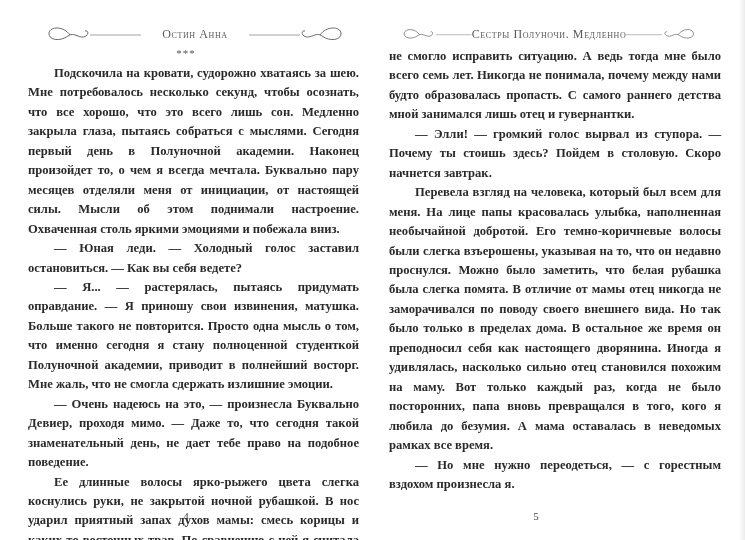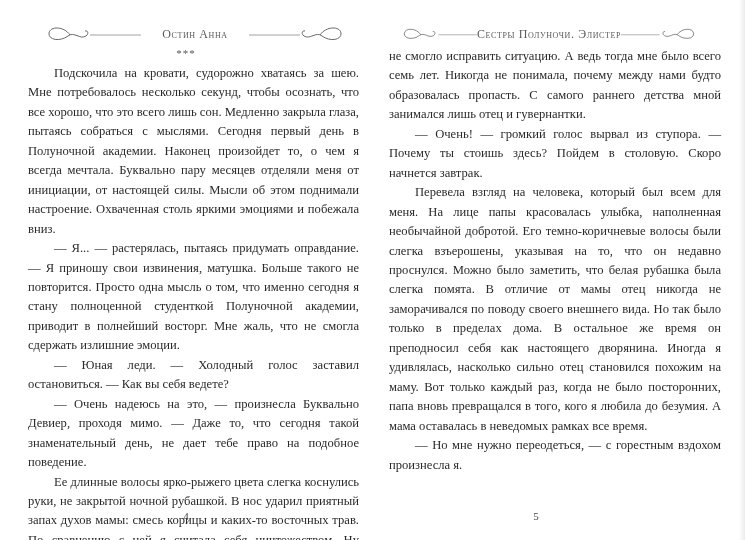--- a/index.html
+++ b/index.html
@@ -32,21 +32,21 @@
   .stars {
     position: absolute; top: 47px; left: 0; width: 372px;
     text-align: center; font-size: 11px; color: #555; letter-spacing: 1px;
   }
   .text {
     position: absolute; font-size: 12.6px; line-height: 19.45px;
     text-align: justify;
   }
   .page.left .text { left: 28px; width: 331px; top: 64px; }
   .page.right .text { left: 17px; width: 332px; top: 47px; }
-  .text p { margin: 0; text-indent: 0; }
+  .text p { margin: 0; text-indent: 0; font-weight: bold; }
   .text p.indent { text-indent: 26px; }
   .text p.noindent { text-indent: 0; }
   .folio {
     position: absolute; top: 510px; font-size: 11px; color: #444;
     width: 20px; text-align: center;
   }
   .page.left .folio { left: 176px; }
   .page.right .folio { left: 154px; }
 </style>
 </head>
@@ -62,43 +62,43 @@
       </svg>
       <span class="running-title">Остин Анна</span>
       <svg class="ornament" viewBox="0 0 95 24">
         <line x1="0" y1="13" x2="51" y2="13" stroke="#8a8a8a" stroke-width="0.8"></line>
         <path d="M71 13 C77 4, 91 4, 92 11 C93 18, 81 20, 73 14 C67 9, 61 18, 55 14 C52 12, 53 8, 56 9" fill="none" stroke="#6a6a6a" stroke-width="1"></path>
       </svg>
     </div>
     <div class="stars">***</div>
     <div class="text">
       <p class="indent">Подскочила на кровати, судорожно хватаясь за шею. Мне потребовалось несколько секунд, чтобы осознать, что все хорошо, что это всего лишь сон. Медленно закрыла глаза, пытаясь собраться с мыслями. Сегодня первый день в Полуночной академии. Наконец произойдет то, о чем я всегда мечтала. Буквально пару месяцев отделяли меня от инициации, от настоящей силы. Мысли об этом поднимали настроение. Охваченная столь яркими эмоциями и побежала вниз.</p>
+      <p class="indent">— Юная леди. — Холодный голос заставил остановиться. — Как вы себя ведете?</p>
       <p class="indent">— Я... — растерялась, пытаясь придумать оправдание. — Я приношу свои извинения, матушка. Больше такого не повторится. Просто одна мысль о том, что именно сегодня я стану полноценной студенткой Полуночной академии, приводит в полнейший восторг. Мне жаль, что не смогла сдержать излишние эмоции.</p>
-      <p class="indent">— Юная леди. — Холодный голос заставил остановиться. — Как вы себя ведете?</p>
       <p class="indent">— Очень надеюсь на это, — произнесла Буквально Девиер, проходя мимо. — Даже то, что сегодня такой знаменательный день, не дает тебе право на подобное поведение.</p>
       <p class="indent">Ее длинные волосы ярко-рыжего цвета слегка коснулись руки, не закрытой ночной рубашкой. В нос ударил приятный запах духов мамы: смесь корицы и каких-то восточных трав. По сравнению с ней я считала себя ничтожеством. Ну конечно, если посмотреть на красивую, яркую леди, которая с самого утра выглядела так, будто собралась на прием к королю, и пятнадцатилетнего подростка, который растерянно сжимает руками длинную ночную рубашку, даже не думая о том, какой ужас сейчас творится на его голове, второй явно проигрывал. В детстве думала, что мама так относилась ко мне из-за того, что я невнимательно следила за собственным внешним видом и поведением. Но, к сожалению, ни примерное поведение, ни то, что пыталась подражать ей в одежде,</p>
     </div>
     <div class="folio">4</div>
   </div>
 
   <div class="page right">
     <div class="header">
       <svg class="ornament" viewBox="0 0 95 24" style="width:80px">
         <path d="M24 13 C18 4, 4 4, 3 11 C2 18, 14 20, 22 14 C28 9, 34 18, 40 14 C43 12, 42 8, 39 9" fill="none" stroke="#6a6a6a" stroke-width="1"></path>
         <line x1="46" y1="13" x2="95" y2="13" stroke="#8a8a8a" stroke-width="0.8"></line>
       </svg>
-      <span class="running-title">Сестры Полуночи. Элистер</span>
+      <span class="running-title">Сестры Полуночи. Медленно</span>
       <svg class="ornament" viewBox="0 0 95 24" style="width:80px">
         <line x1="0" y1="13" x2="49" y2="13" stroke="#8a8a8a" stroke-width="0.8"></line>
         <path d="M71 13 C77 4, 91 4, 92 11 C93 18, 81 20, 73 14 C67 9, 61 18, 55 14 C52 12, 53 8, 56 9" fill="none" stroke="#6a6a6a" stroke-width="1"></path>
       </svg>
     </div>
     <div class="text">
       <p class="noindent">не смогло исправить ситуацию. А ведь тогда мне было всего семь лет. Никогда не понимала, почему между нами будто образовалась пропасть. С самого раннего детства мной занимался лишь отец и гувернантки.</p>
-      <p class="indent">— Очень! — громкий голос вырвал из ступора. — Почему ты стоишь здесь? Пойдем в столовую. Скоро начнется завтрак.</p>
+      <p class="indent">— Элли! — громкий голос вырвал из ступора. — Почему ты стоишь здесь? Пойдем в столовую. Скоро начнется завтрак.</p>
       <p class="indent">Перевела взгляд на человека, который был всем для меня. На лице папы красовалась улыбка, наполненная необычайной добротой. Его темно-коричневые волосы были слегка взъерошены, указывая на то, что он недавно проснулся. Можно было заметить, что белая рубашка была слегка помята. В отличие от мамы отец никогда не заморачивался по поводу своего внешнего вида. Но так было только в пределах дома. В остальное же время он преподносил себя как настоящего дворянина. Иногда я удивлялась, насколько сильно отец становился похожим на маму. Вот только каждый раз, когда не было посторонних, папа вновь превращался в того, кого я любила до безумия. А мама оставалась в неведомых рамках все время.</p>
       <p class="indent">— Но мне нужно переодеться, — с горестным вздохом произнесла я.</p>
 
     </div>
     <div class="folio">5</div>
   </div>
 
   <div class="right-edge"></div>
 </div>
 

